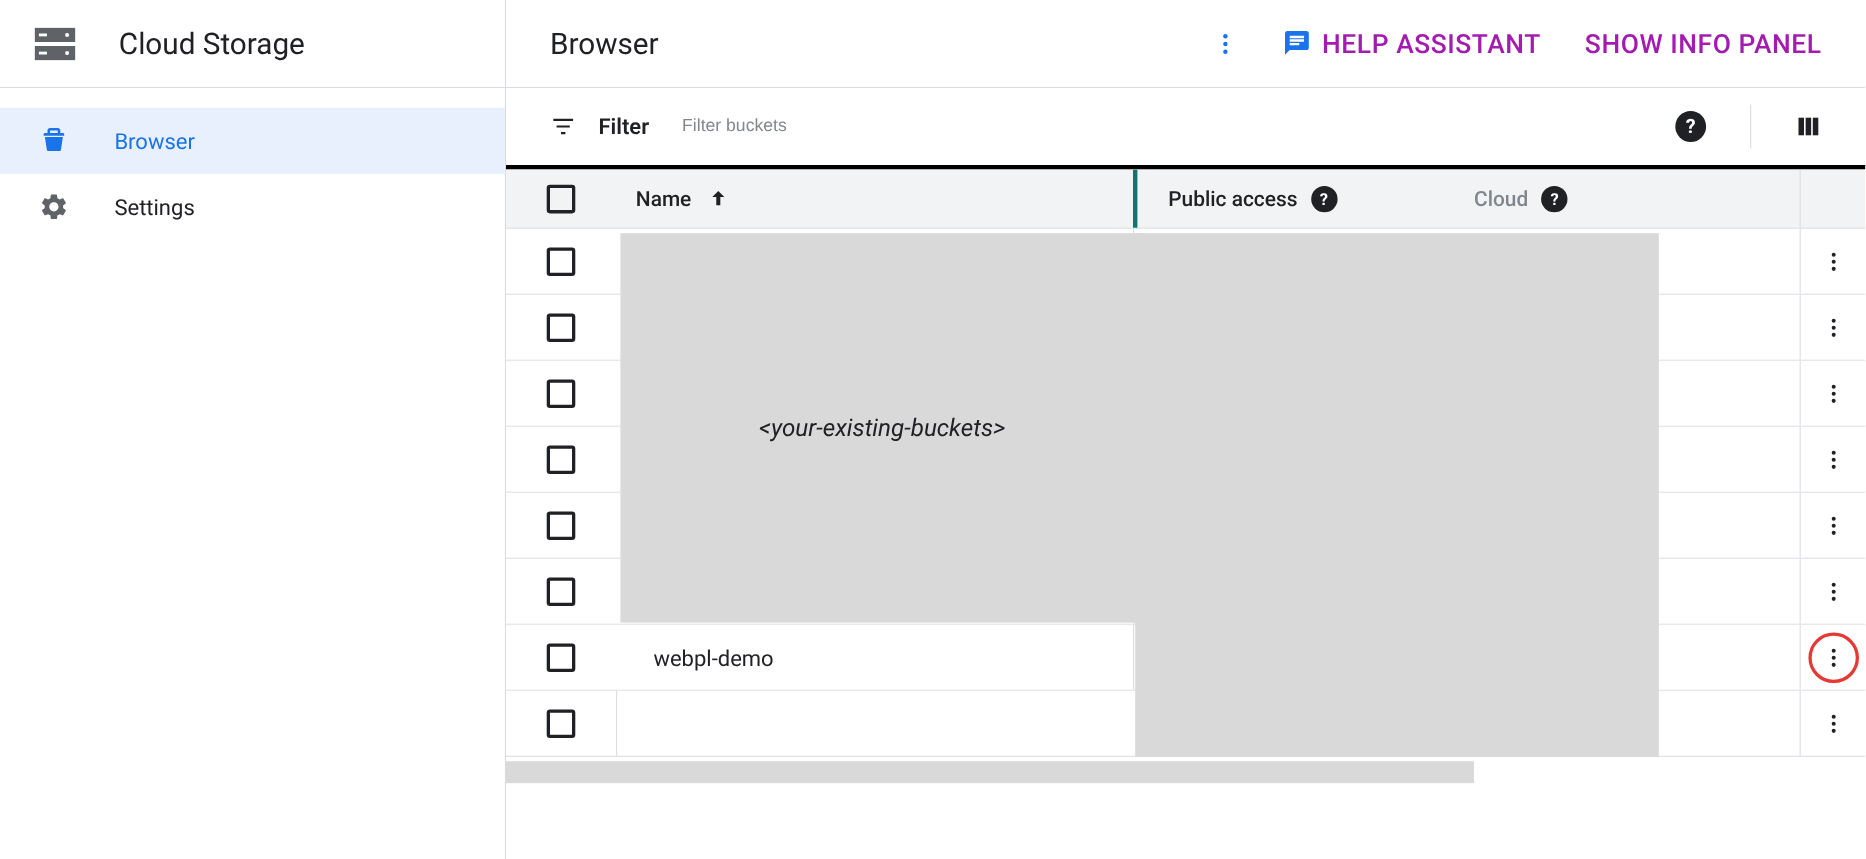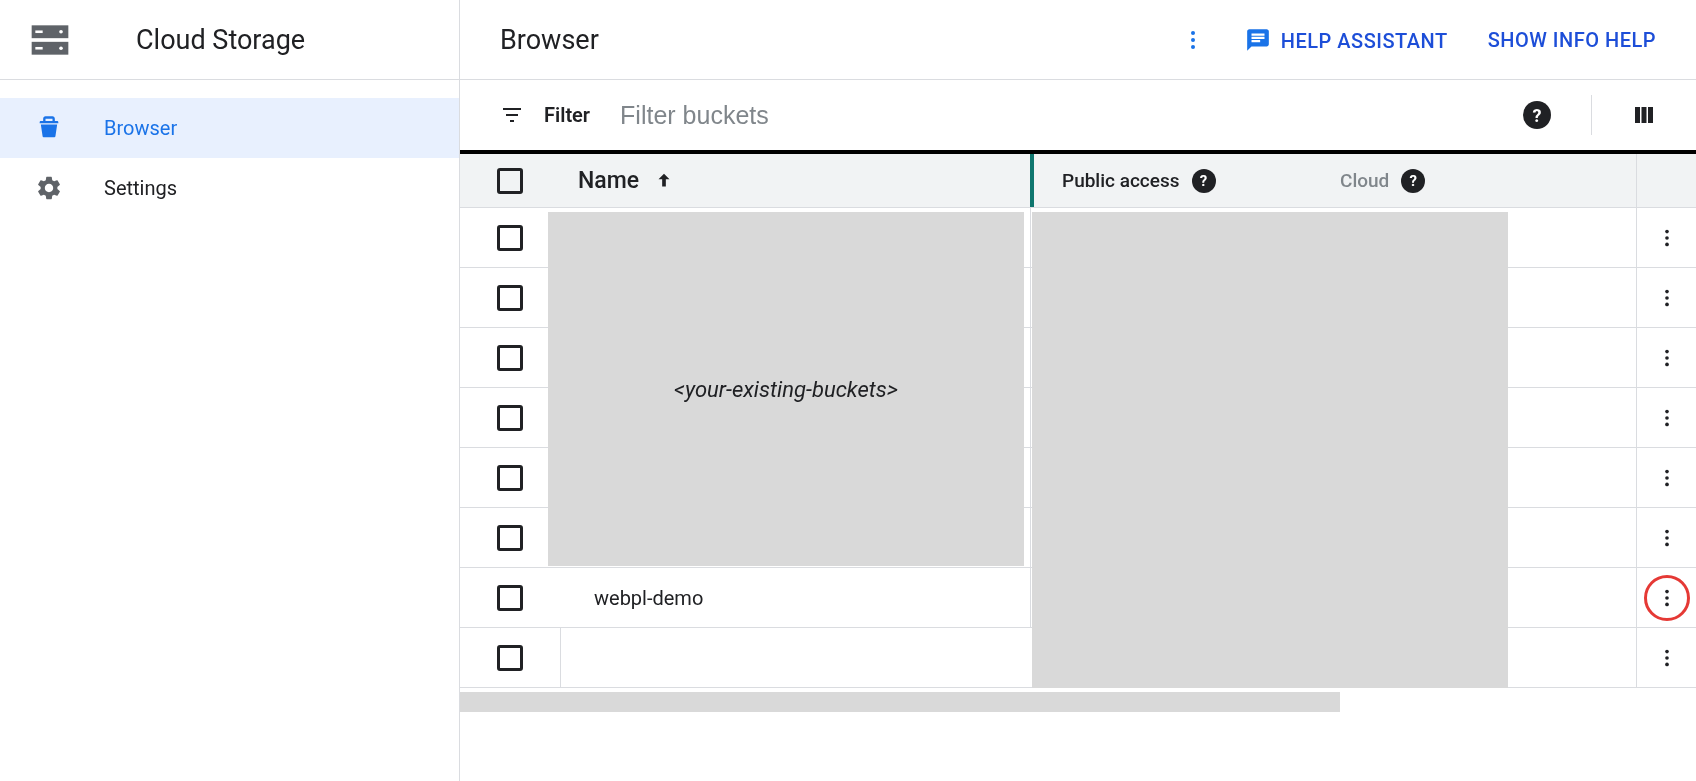--- a/index.html
+++ b/index.html
@@ -15,21 +15,20 @@
     width: 460px;
     border-right: 1px solid #dadce0;
     flex-shrink: 0;
   }
   .sidebar-header {
     display: flex;
     align-items: center;
     height: 80px;
     padding: 12px 20px;
     border-bottom: 1px solid #dadce0;
-    gap: 28px;
   }
   .storage-icon {
     width: 60px;
     height: 44px;
     margin-right: 28px;
     fill: #5f6368;
   }
   .product-title {
     font-size: 27px;
     font-weight: 400;
@@ -83,44 +82,44 @@
     align-items: center;
     gap: 40px;
   }
   .vert-dots {
     width: 24px;
     height: 24px;
     fill: #1a73e8;
     cursor: pointer;
   }
   .help-assistant, .show-info {
-    color: #1d4ed8;
-    font-size: 20px;
+    color: #a21caf;
+    font-size: 24px;
     font-weight: 500;
     letter-spacing: 0.5px;
     display: flex;
-    align-items: flex-end;
+    align-items: flex-start;
     gap: 10px;
     cursor: pointer;
   }
   .help-assistant svg { width: 26px; height: 26px; fill: #1a73e8; }
   .filter-bar {
     display: flex;
     align-items: center;
     height: 74px;
     padding: 0 40px;
     border-bottom: 4px solid #000000;
     gap: 20px;
   }
   .filter-icon { width: 24px; height: 24px; fill: #202124; }
   .filter-label { font-size: 20px; font-weight: 600; }
   .filter-input {
     border: none;
     outline: none;
-    font-size: 25px;
+    font-size: 16px;
     color: #5f6368;
     flex: 1;
     margin-left: 10px;
   }
   .filter-input::placeholder { color: #80868b; }
   .help-circle {
     width: 28px;
     height: 28px;
     border-radius: 50%;
     background: #202124;
@@ -157,21 +156,21 @@
   }
   .checkbox {
     width: 26px;
     height: 26px;
     border: 3px solid #202124;
     border-radius: 3px;
     cursor: pointer;
   }
   .col-name {
     flex: 0 0 470px;
-    font-size: 23px;
+    font-size: 19px;
     font-weight: 500;
     display: flex;
     align-items: center;
     gap: 14px;
     padding-left: 18px;
   }
   .sort-arrow { width: 22px; height: 22px; fill: #202124; }
   .col-public {
     flex: 0 0 300px;
     font-size: 19px;
@@ -228,21 +227,21 @@
     flex: 1;
     height: 100%;
   }
   .row .col-menu {
     cursor: pointer;
   }
   .row-menu-dots { width: 22px; height: 22px; fill: #202124; }
   .gray-block-name {
     position: absolute;
     top: 4px;
-    left: 88px;
+    left: 104px;
     width: 476px;
     height: 354px;
     background: #d9d9d9;
     display: flex;
     align-items: center;
     justify-content: center;
     font-style: italic;
     font-size: 22px;
     color: #202124;
     z-index: 5;
@@ -334,21 +333,21 @@
             <circle cx="12" cy="12" r="2"></circle>
             <circle cx="12" cy="19" r="2"></circle>
         </svg>
         <div class="help-assistant">
           <svg viewBox="0 0 24 24">
               <path d="M20 2H4c-1.1 0-2 .9-2 2v18l4-4h14c1.1 0 2-.9 2-2V4c0-1.1-.9-2-2-2zM6 9h12v2H6V9zm8 5H6v-2h8v2zm4-6H6V6h12v2z"></path>
             </svg>
           <span>HELP ASSISTANT</span>
         </div>
         <div class="show-info">
-          <span>SHOW INFO HELP</span>
+          <span>SHOW INFO PANEL</span>
         </div>
       </div>
     </div>
 
     <div class="filter-bar">
       <svg class="filter-icon" viewBox="0 0 24 24">
         <path d="M3 5h18v2H3zm3 6h12v2H6zm4 6h4v2h-4z"></path>
       </svg>
       <span class="filter-label">Filter</span>
       <input class="filter-input" placeholder="Filter buckets" style="">

